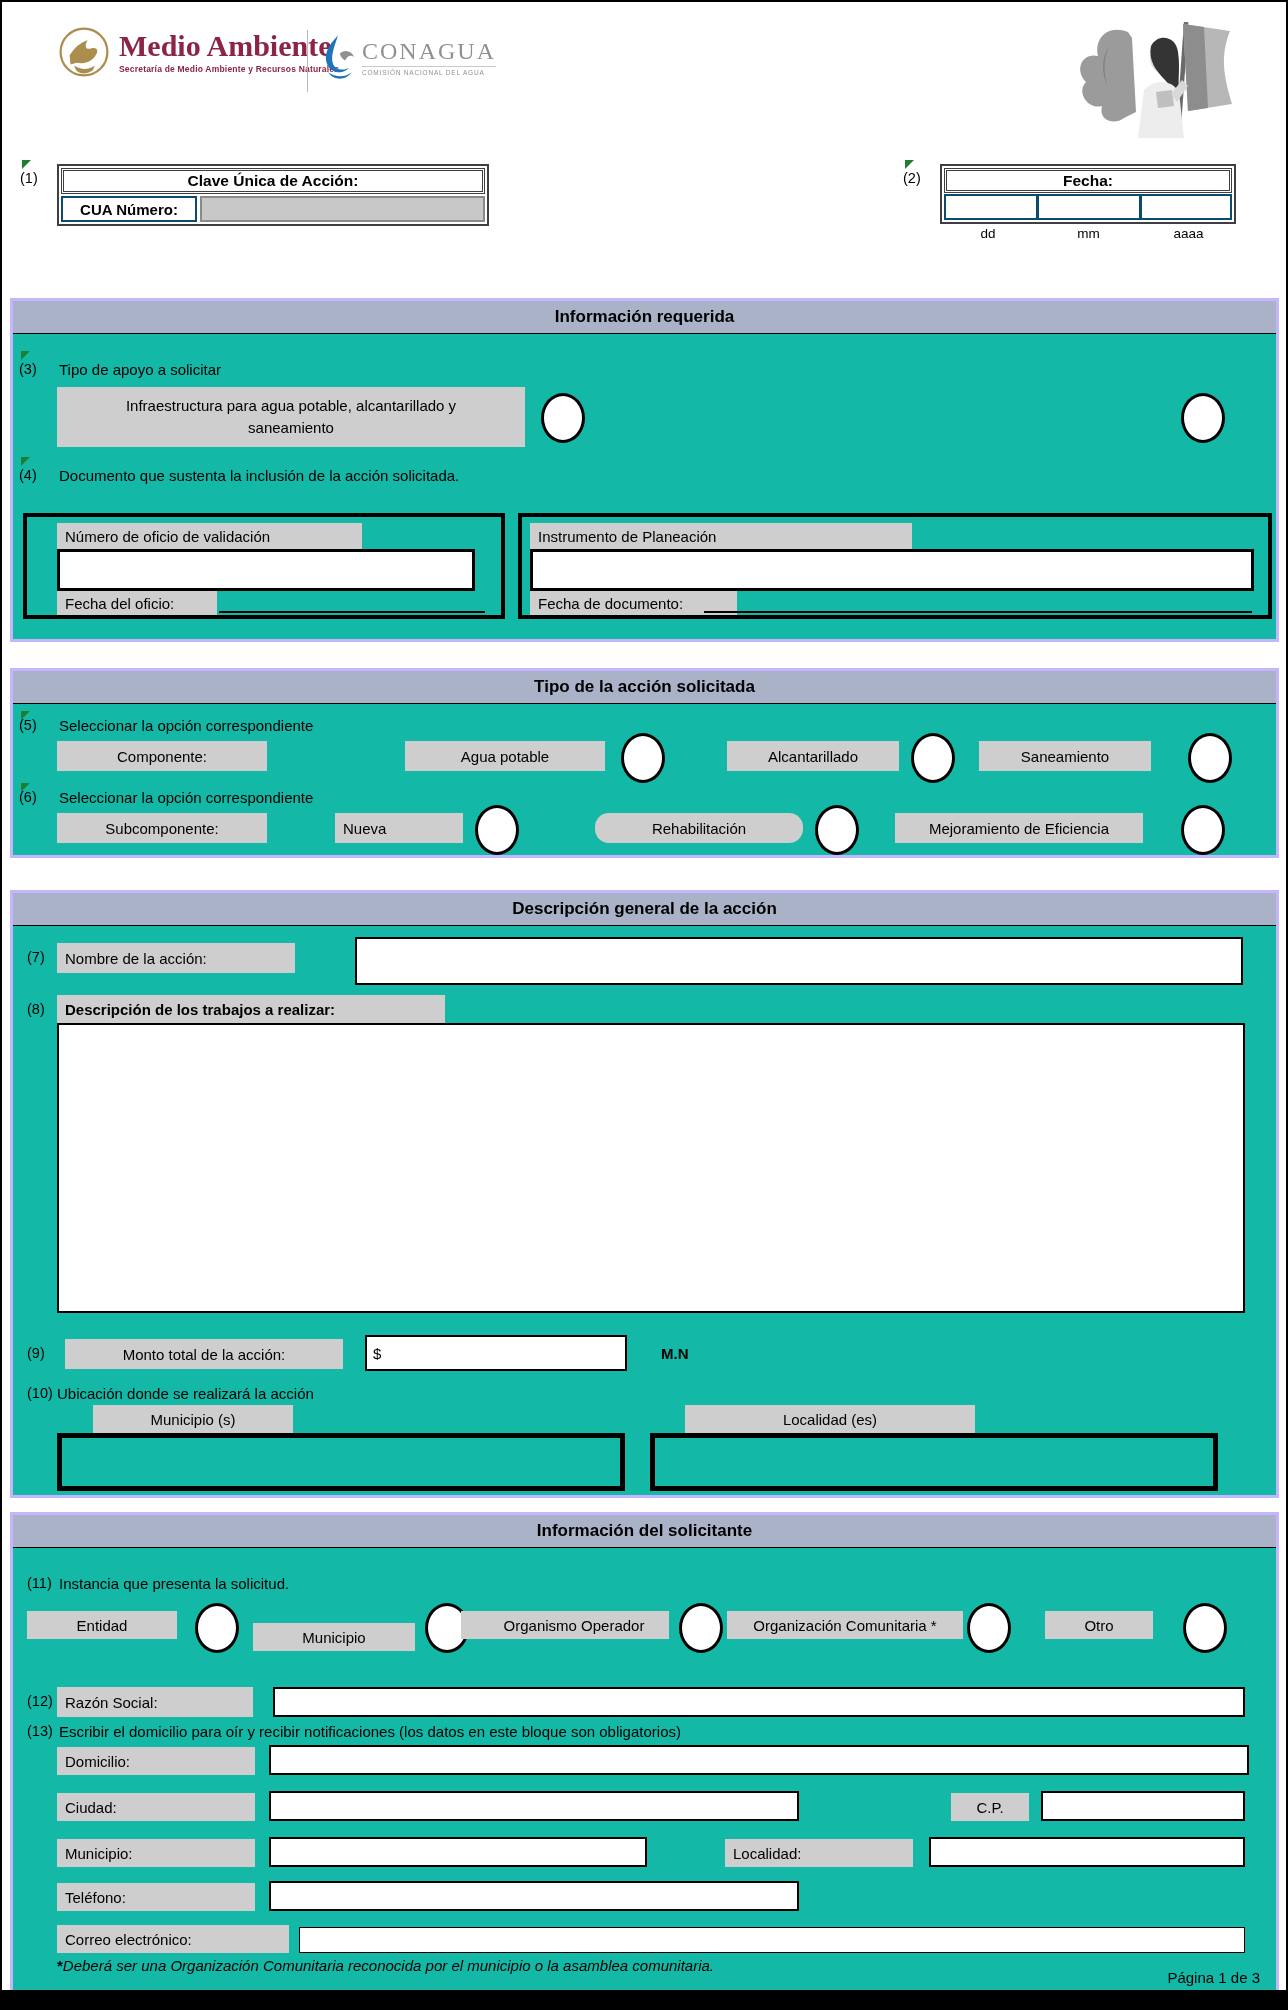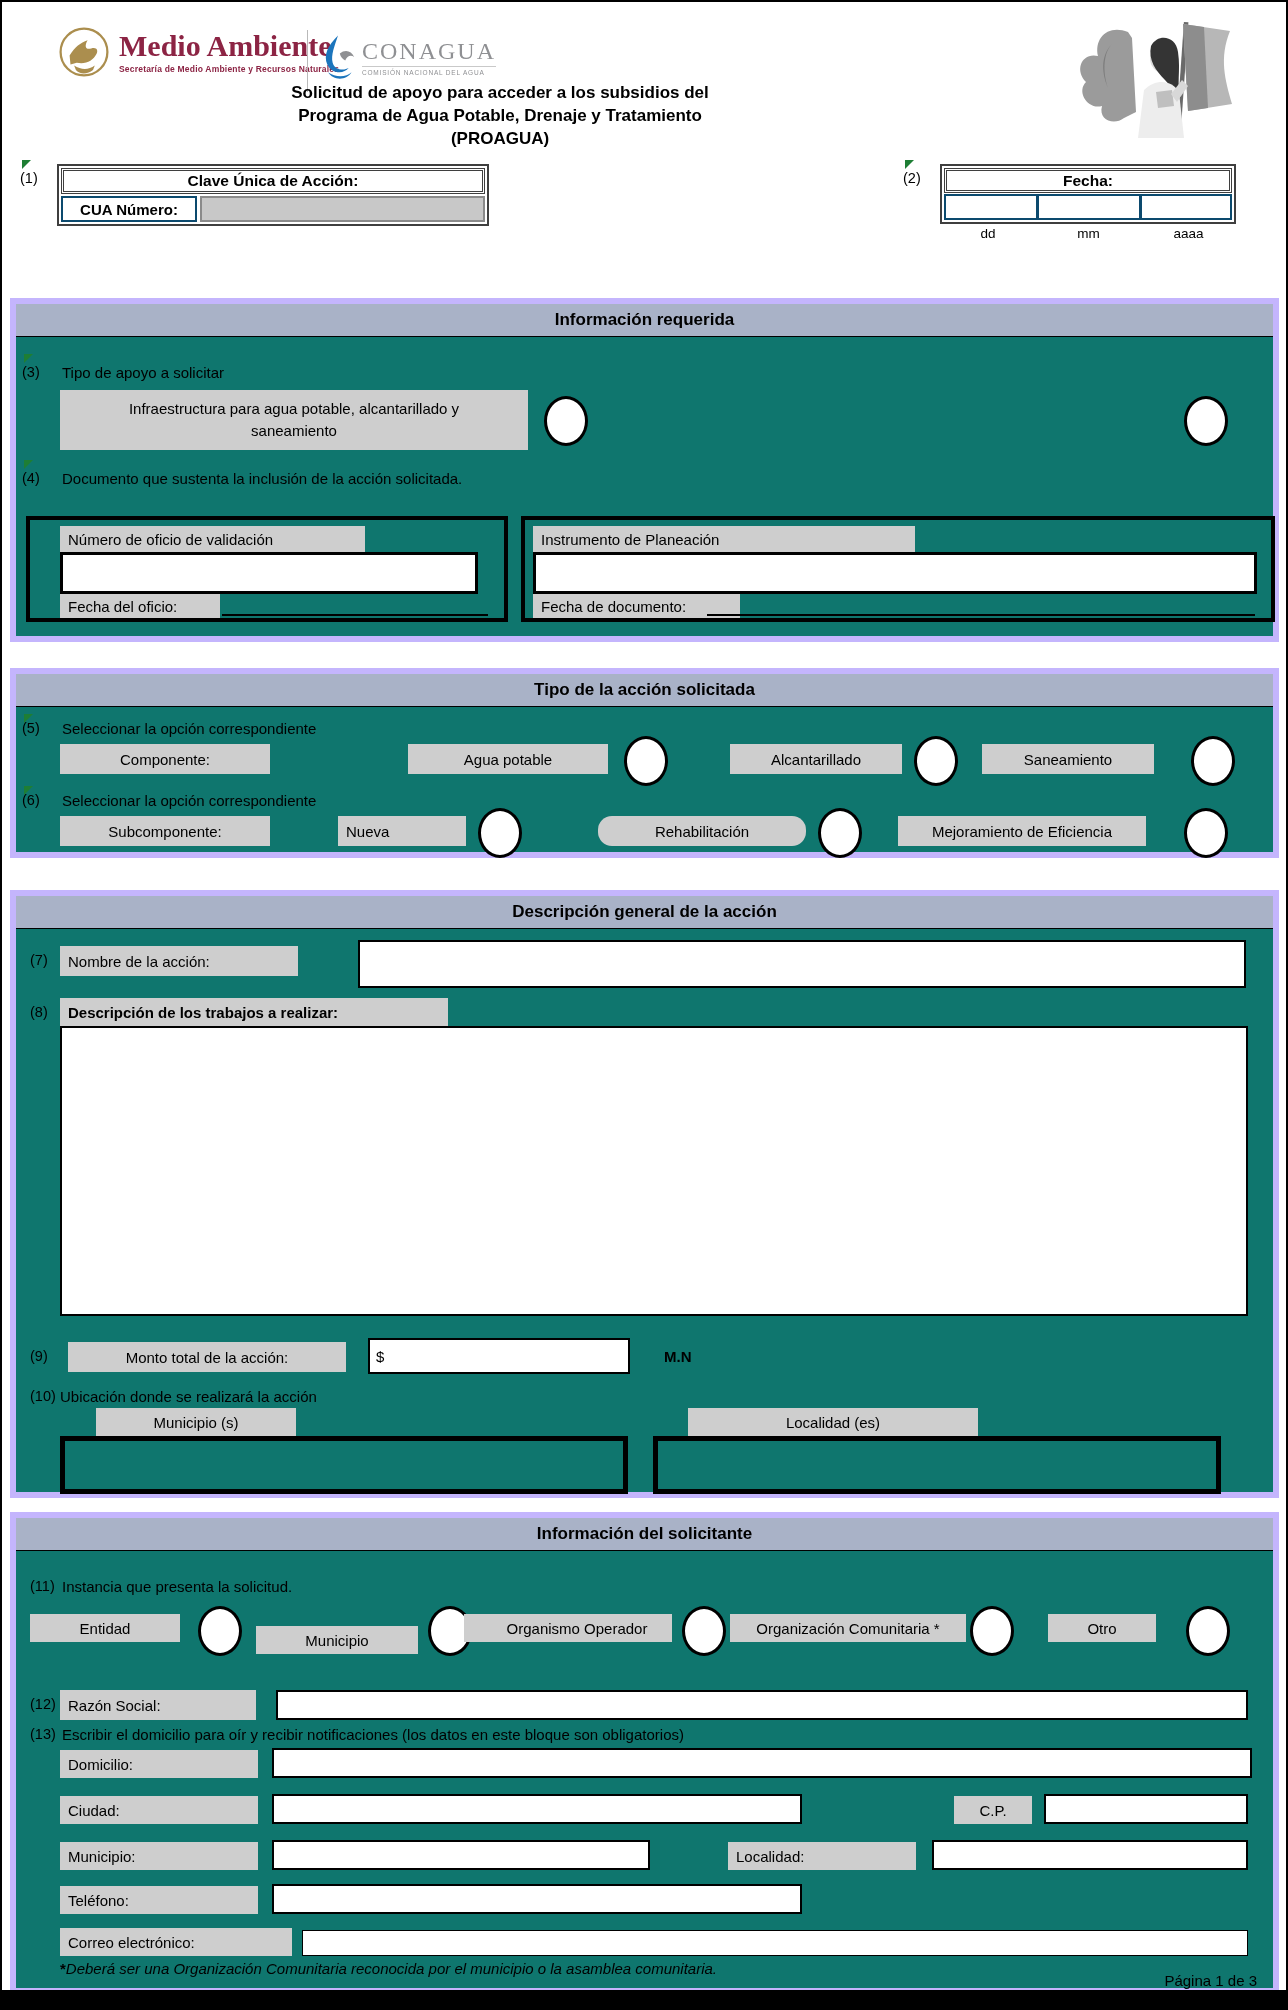--- a/index.html
+++ b/index.html
@@ -9,21 +9,21 @@
   .serif{font-family:"Liberation Serif","DejaVu Serif",serif;}
   .bold{font-weight:bold;}
   .num{font-size:14.5px;}
   .lbl{font-size:15px;}
   .gm{width:0;height:0;border-top:9px solid #1e7e34;border-right:9px solid transparent;}
   .glabel{background:#cecece;font-size:15px;display:flex;align-items:center;padding:0 8px;box-sizing:border-box;}
   .gcenter{justify-content:center;text-align:center;}
   .circle{width:38px;height:44px;border:3px solid #000;border-radius:50%;background:#fff;box-sizing:content-box;}
   .input{border:2px solid #000;background:#fff;box-sizing:border-box;}
   .input3{border:3px solid #000;background:#fff;box-sizing:border-box;}
-  .secbox{position:absolute;border:6px solid #c4b5fd;background:#0f766e;box-sizing:border-box;}
+  .secbox{position:absolute;border:3px solid #c4b5fd;background:#14b8a6;box-sizing:border-box;}
   .sbar{height:32px;background:#a9b2c7;border-bottom:1px solid #000;display:flex;align-items:center;justify-content:center;font-weight:bold;font-size:17px;}
   .docbox{position:absolute;border:4px solid #000;box-sizing:border-box;}
   .thickbox{position:absolute;border:5px solid #000;box-sizing:border-box;}
   .dbl{border:1px solid #3f3f3f;box-shadow:inset 0 0 0 1px #fff, inset 0 0 0 2px #3f3f3f;display:flex;align-items:center;justify-content:center;font-weight:bold;font-size:15.5px;box-sizing:border-box;background:#fff;}
   .tblwrap{border:2px solid #3f3f3f;padding:2px;box-sizing:border-box;background:#fff;}
   .cellrow{display:flex;margin-top:2px;}
   .cell{border:2px solid #0c4a6e;box-sizing:border-box;background:#fff;}
   .uline{border-bottom:2px solid #000;}
   .units{display:flex;font-size:13.5px;}
   .units span{display:block;text-align:center;}
@@ -57,24 +57,20 @@
         <path d="M22 22 C28 17 35 19 38 26 C34 23 30 25 28 30 C25 28 23 26 22 22 Z" fill="#8f9093"></path>
         <path d="M9 43 C17 49 29 49 35 43 C30 52 15 53 9 43 Z" fill="#1c75bc"></path>
       </svg>
     </span>
     <div style="margin-left:6px;">
       <div class="serif" style="font-size:24px;color:#8f9093;letter-spacing:2px;line-height:1;">CONAGUA</div>
       <div style="font-size:6.5px;color:#8f9093;margin-top:3px;letter-spacing:.8px;border-top:1px solid #c9c9c9;padding-top:2px;">COMISIÓN NACIONAL DEL AGUA</div>
     </div>
   </div>
 
-  <div class="abs" style="left:248px;top:80px;width:500px;text-align:center;font-weight:bold;font-size:17px;line-height:1.35;">
-    <div>Solicitud de apoyo para acceder a los subsidios del</div>
-    <div>Programa de Agua Potable, Drenaje y Tratamiento (PROAGUA)</div>
-  </div>
 
   <div class="abs" style="left:1066px;top:16px;width:170px;height:124px;">
     <svg width="170" height="124" viewBox="0 0 170 124">
       <path d="M60 14 C40 6 26 20 30 38 C14 34 6 52 18 64 C8 74 20 92 34 88 C30 102 46 108 56 100 L68 94 L64 20 Z" fill="#9b9b9b"></path>
       <path d="M44 26 C36 34 34 52 40 70 C34 56 32 38 44 26 Z" fill="#7d7d7d"></path>
       <rect x="112" y="4" width="4.5" height="114" fill="#6a6a6a" transform="rotate(4 114 60)"></rect>
       <path d="M115 6 L162 13 C151 40 157 62 164 86 L120 93 Z" fill="#b7b7b7"></path>
       <path d="M115 6 L136 9 L140 90 L120 93 Z" fill="#8d8d8d"></path>
       <ellipse cx="95" cy="40" rx="13" ry="15" fill="#dcdcdc"></ellipse>
       <path d="M83 28 C90 15 108 18 110 34 C113 54 108 66 113 80 L97 62 C88 53 80 42 83 28 Z" fill="#343434"></path>

